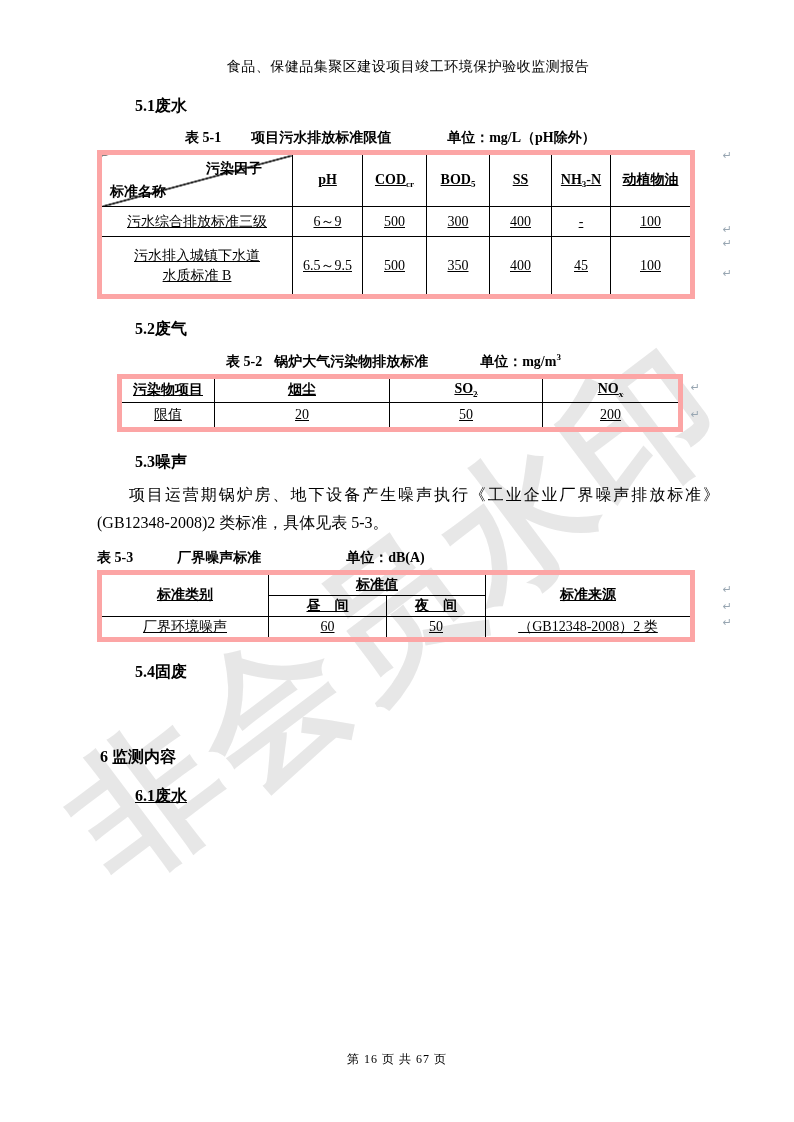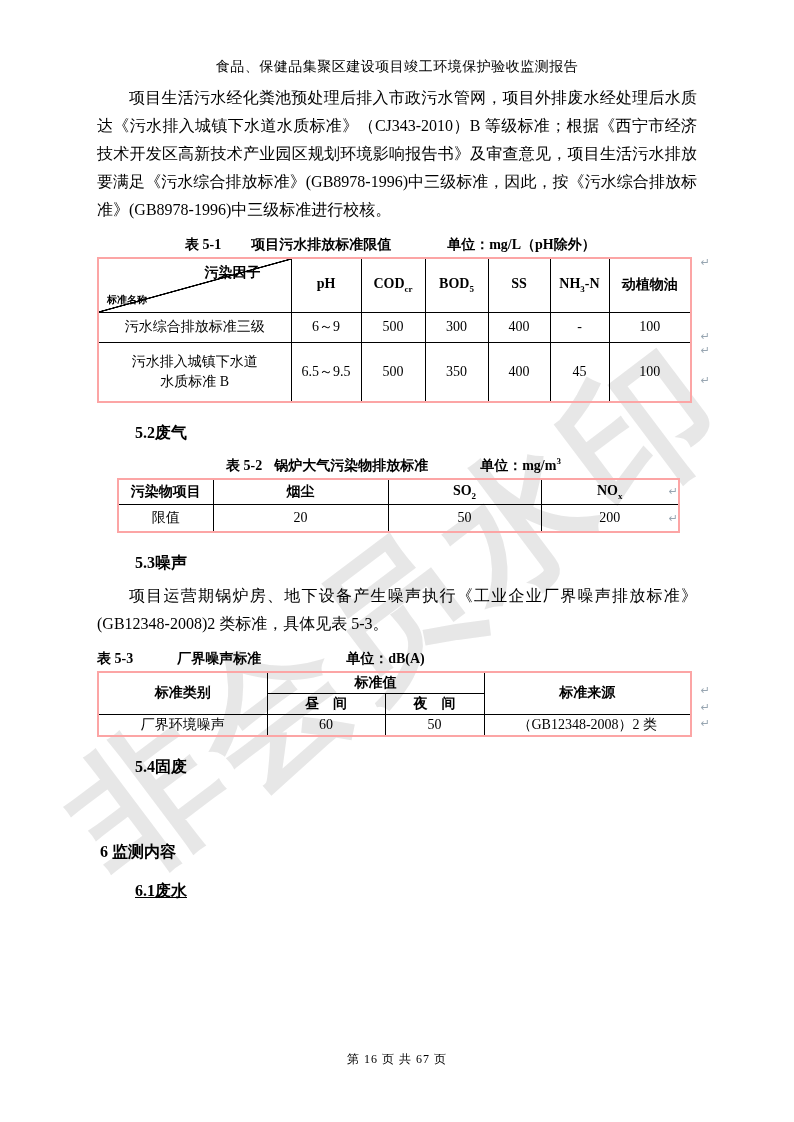--- a/index.html
+++ b/index.html
@@ -1,20 +1,20 @@
 <!DOCTYPE html>
 <html><head>
 <meta charset="utf-8">
 <style>
   html,body{margin:0;padding:0;background:#ffffff;}
   body{
     width:794px;height:1122px;position:relative;overflow:hidden;
     font-family:"Liberation Serif","DejaVu Serif",serif;color:#000;
   }
-  .page{position:absolute;inset:0;box-sizing:border-box;padding:58px 97px 0 97px;}
+  .page{position:absolute;inset:0;box-sizing:border-box;padding:58px 75px 0 97px;}
   .watermark{
     position:absolute;left:397px;top:615px;
     transform:translate(-50%,-50%) rotate(-37deg);
     font-family:"DejaVu Sans",sans-serif;font-weight:bold;
     font-size:148px;letter-spacing:6px;white-space:nowrap;
     color:rgba(185,185,185,0.35);z-index:0;user-select:none;
   }
   .content{position:relative;z-index:1;}
   .doc-header{font-size:14px;text-align:center;letter-spacing:0.5px;}
   .h2{font-size:16px;font-weight:bold;margin:20px 0 0 38px;}
@@ -25,21 +25,21 @@
   .tcap1 .cap-title{margin-left:30px;}
   .tcap1 .cap-unit{margin-left:56px;}
   .tcap2 .cap-label{margin-left:129px;}
   .tcap2 .cap-title{margin-left:12px;}
   .tcap2 .cap-unit{margin-left:52px;}
   .tcap3 .cap-label{}
   .tcap3 .cap-title{margin-left:44px;}
   .tcap3 .cap-unit{margin-left:85px;}
   .twrap{position:relative;}
   table{border-collapse:collapse;table-layout:fixed;background:transparent;}
-  table.std{border:2px solid #fca5a5;}
+  table.std{border:5px solid #fca5a5;text-decoration:underline;}
   td,th{border:1px solid #000;text-align:center;vertical-align:middle;
         font-size:14px;font-weight:normal;padding:1px 2px;overflow:hidden;}
   th{font-weight:bold;}
   .t1{width:593px;}
   .t1 .hrow{height:54px;}
   .t1 .r1{height:30px;}
   .t1 .r2{height:60px;}
   .t2{width:561px;margin-left:20px;}
   .t2 .hrow{height:26px;}
   .t2 .r1{height:27px;}
@@ -47,21 +47,21 @@
   .t3 .hr1{height:20px;}
   .t3 .hr2{height:17px;}
   .t3 .r1{height:19px;}
   .diag{
     position:relative;
     background:linear-gradient(to bottom right,
       transparent calc(50% - 1px), #000 calc(50% - 0.5px),
       #000 calc(50% + 0.5px), transparent calc(50% + 1px));
   }
   .diag .dtop{position:absolute;top:5px;right:30px;font-weight:bold;font-size:14px;}
-  .diag .dbot{position:absolute;bottom:5px;left:8px;font-weight:bold;font-size:10px;}
+  .diag .dbot{position:absolute;bottom:5px;left:8px;font-weight:bold;font-size:14px;}
   sub{font-size:9px;margin-top:44px;}
   sup{font-size:9px;}
   .two-line{line-height:20px;}
   .retmark{
     position:absolute;right:-13px;font-size:11px;color:#98a6b2;
     font-family:"DejaVu Sans",sans-serif;line-height:1;
   }
   .h1{font-size:16px;font-weight:bold;margin:64px 0 0 3px;}
   .h2-last{margin-top:18px;text-decoration:underline;}
   .doc-footer{
@@ -73,21 +73,21 @@
 </head>
 <body>
 
 <div class="watermark">非会员水印</div>
 
 <div class="page">
   <div class="content">
 
     <div class="doc-header">食品、保健品集聚区建设项目竣工环境保护验收监测报告</div>
 
-    <p class="para">项目生活污水经化粪池预处理后排入市政污水管网，项目外排废水经处理后水质达《污水排入城镇下水道水质标准》（CJ343-2010）B 等级标准；根据《西宁市经济技术开发区高新技术产业园区规划环境影响报告书》及审查意见，项目生活污水排放要满足《污水综合排放标准》(GB8978-1996)中三级标准，因此，按《污水综合排放标准》(GB8978-1996)中三级标准进行校核。</p>
+    <div class="h2">5.1废水</div>
 
     <div class="tcap tcap1">
       <span class="cap-label">表 5-1</span>
       <span class="cap-title">项目污水排放标准限值</span>
       <span class="cap-unit">单位：mg/L（pH除外）</span>
     </div>
 
     <div class="twrap">
       <table class="std t1">
         <colgroup>

